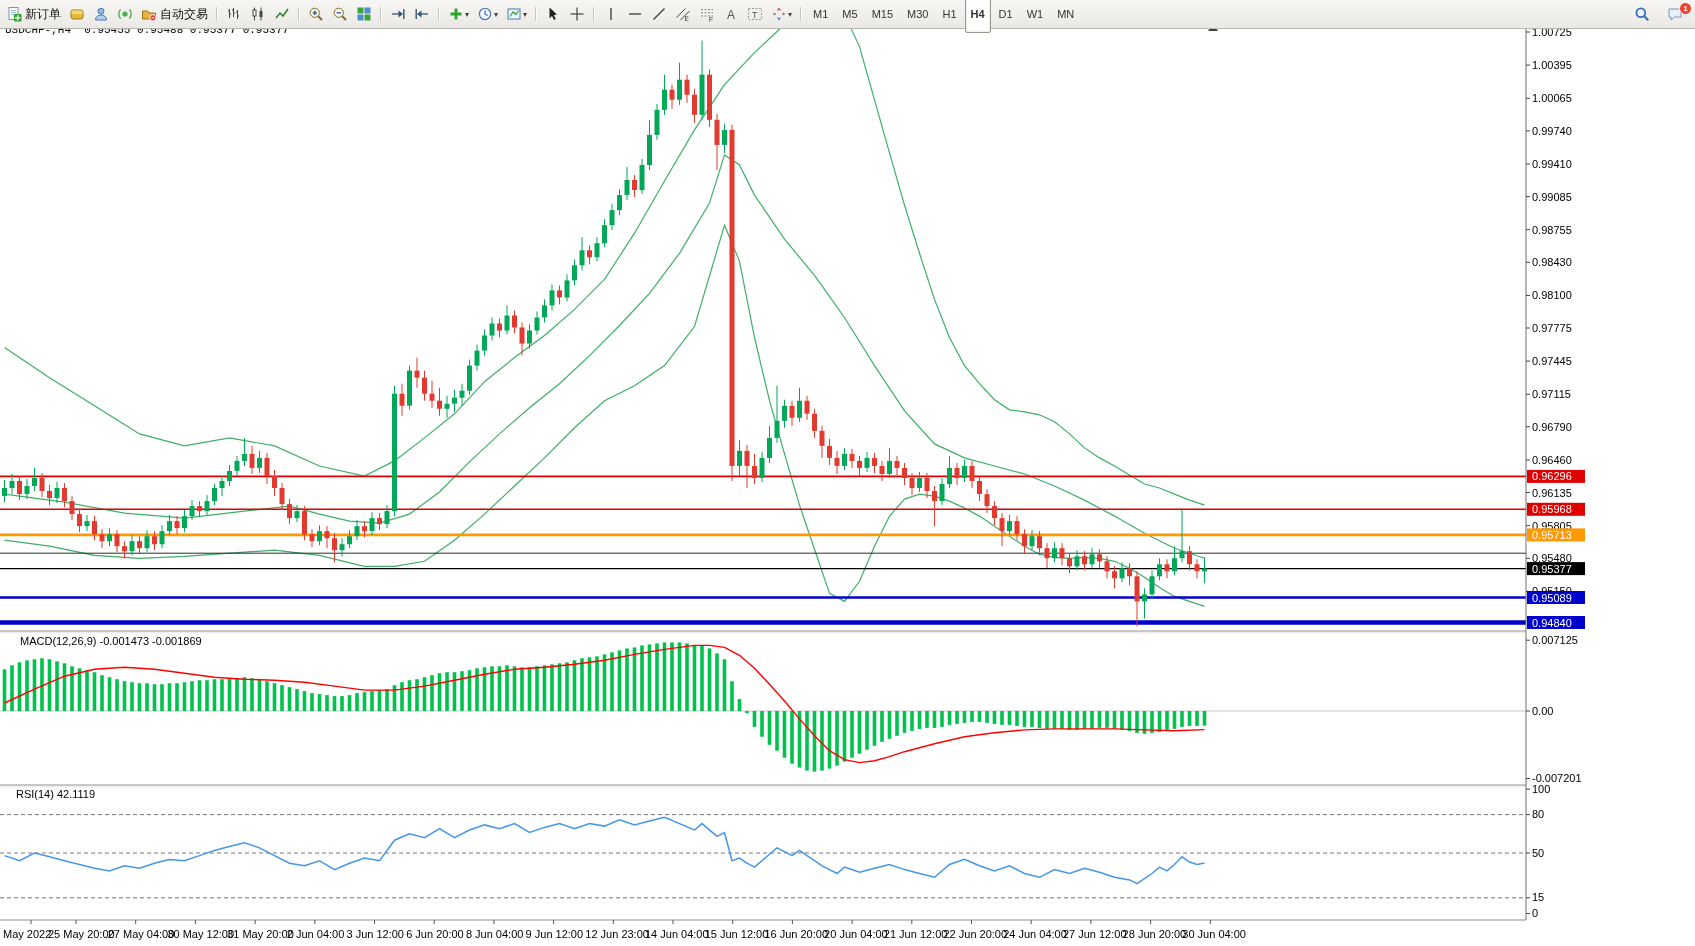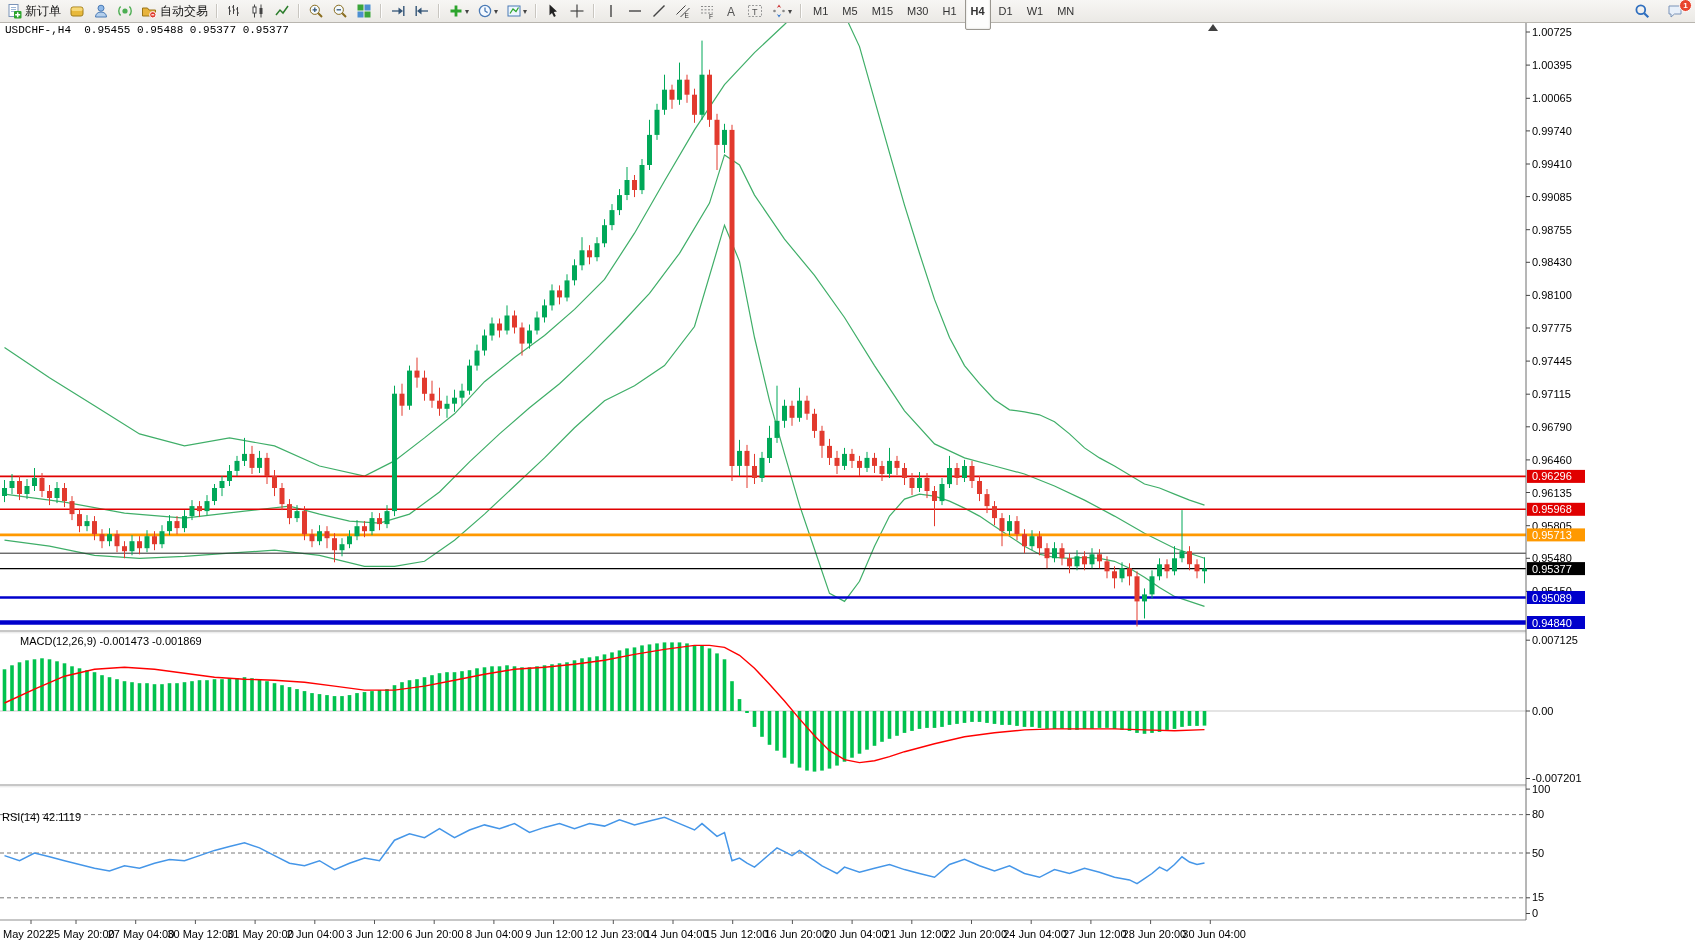--- a/index.html
+++ b/index.html
@@ -1,32 +1,32 @@
 <!DOCTYPE html>
 <html><head>
 <meta charset="utf-8">
 <style>
   html,body{margin:0;padding:0;background:#d4d0c8;}
   #app{position:relative;width:1695px;height:946px;background:#ffffff;font-family:"Liberation Sans",sans-serif;overflow:hidden;}
   
-  #toolbar{position:absolute;left:0;top:0;width:1695px;height:23px;background:linear-gradient(#f7f6f4,#ebe9e5);border-bottom:1px solid #b8b5af;display:flex;align-items:center;padding:0 2px;box-sizing:border-box;z-index:5;}
+  #toolbar{position:absolute;left:0;top:0;width:1695px;height:29px;background:linear-gradient(#f7f6f4,#ebe9e5);border-bottom:1px solid #b8b5af;display:flex;align-items:center;padding:0 2px;box-sizing:border-box;z-index:5;}
   .tbtn{display:inline-flex;align-items:center;height:17px;padding:0 2px;margin:0 1px;border:1px solid transparent;border-radius:2px;cursor:default;}
   .tbtn .lbl{font-size:12px;color:#111;margin-left:3px;white-space:nowrap;}
   .tbtn svg{display:block;}
   .caret{font-size:8px;color:#444;margin-left:1px;}
   .tsep{width:0;height:14px;border-left:1px solid #c9c6c0;border-right:1px solid #fdfdfd;margin:0 4px;}
   .tf{font-size:11px;color:#333;padding:12px 5px;margin:12px 1px;border:1px solid transparent;border-radius:2px;}
   .tf.active{border:1px solid #9a9790;background:#fdfdfc;box-shadow:inset 0 0 2px #cfccc5;font-weight:bold;}
   #tb-right{margin-left:auto;display:flex;align-items:center;margin-right:6px;}
   .chatwrap{position:relative;margin-left:10px;}
   .chatbadge{position:absolute;top:-4px;right:-7px;background:#e8442e;color:#fff;border-radius:50%;width:11px;height:11px;font-size:8px;line-height:11px;text-align:center;font-weight:bold;border:1px solid #fff;}
   
   #chart-title{position:absolute;left:5px;top:24px;font-size:11px;color:#000;z-index:4;pointer-events:none;white-space:nowrap;font-family:Liberation Mono, monospace;}
   #macd-label{position:absolute;left:20px;top:635px;font-size:11px;color:#000;z-index:4;pointer-events:none;}
-  #rsi-label{position:absolute;left:2px;top:788px;font-size:11px;color:#000;z-index:4;pointer-events:none;margin-top:23px;}
+  #rsi-label{position:absolute;left:16px;top:788px;font-size:11px;color:#000;z-index:4;pointer-events:none;}
   #chart{position:absolute;left:0;top:0;z-index:1;}
   text{font-family:"Liberation Sans",sans-serif;}
 </style>
 </head>
 <body>
 
 <div id="app">
   <div id="toolbar">
       <div class="tbtn">
         <svg width="16" height="16" viewBox="0 0 16 16">

